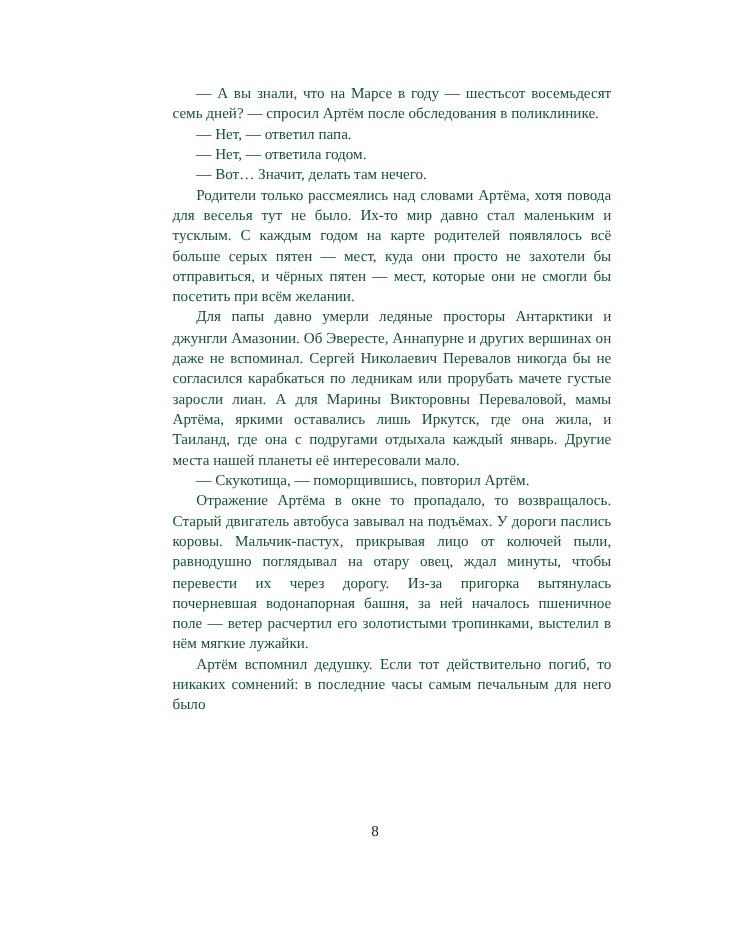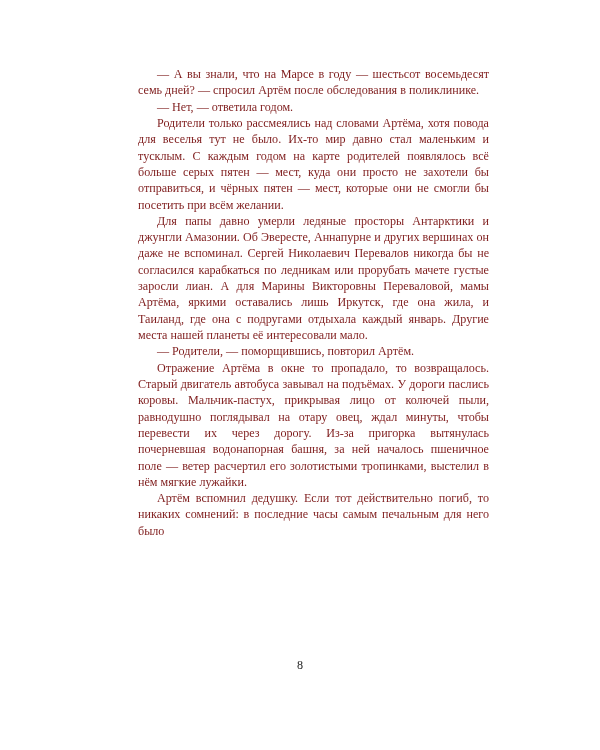--- a/index.html
+++ b/index.html
@@ -25,21 +25,21 @@
     left: 138px;
     top: 66px;
     width: 351px;
   }
   .para {
     margin: 0;
     font-size: 12.1px;
     line-height: 16.32px;
     text-align: justify;
     text-justify: inter-word;
-    color: #7f1d1d;
+    color: #14532d;
     hyphens: manual;
     -webkit-hyphens: manual;
   }
   .para.indent {
     text-indent: 19px;
   }
   
   .para.dialogue {
     text-indent: 19px;
   }
@@ -55,23 +55,25 @@
     font-family: "Liberation Serif", "DejaVu Serif", serif;
   }
 </style>
 </head>
 <body>
 
 <div class="page">
 
   <div class="text-block">
     <p class="para dialogue">— А вы знали, что на Марсе в году — шестьсот восемьдесят семь дней? — спросил Артём после обследования в поликлинике.</p>
+    <p class="para dialogue">— Нет, — ответил папа.</p>
     <p class="para dialogue">— Нет, — ответила годом.</p>
+    <p class="para dialogue">— Вот… Значит, делать там нечего.</p>
     <p class="para indent">Родители только рассмеялись над словами Артёма, хотя повода для веселья тут не было. Их-то мир давно стал маленьким и тусклым. С каждым годом на карте родителей появлялось всё больше серых пятен — мест, куда они просто не захотели бы отправиться, и чёрных пятен — мест, которые они не смогли бы посетить при всём желании.</p>
     <p class="para indent">Для папы давно умерли ледяные просторы Антарктики и джунгли Амазонии. Об Эвересте, Аннапурне и других вершинах он даже не вспоминал. Сергей Николаевич Перевалов никогда бы не согласился карабкаться по ледникам или прорубать мачете густые заросли лиан. А для Марины Викторовны Переваловой, мамы Артёма, яркими оставались лишь Иркутск, где она жила, и Таиланд, где она с подругами отдыхала каждый январь. Другие места нашей планеты её интересовали мало.</p>
-    <p class="para dialogue">— Родители, — поморщившись, повторил Артём.</p>
+    <p class="para dialogue">— Скукотища, — поморщившись, повторил Артём.</p>
     <p class="para indent">Отражение Артёма в окне то пропадало, то возвращалось. Старый двигатель автобуса завывал на подъёмах. У дороги паслись коровы. Мальчик-пастух, прикрывая лицо от колючей пыли, равнодушно поглядывал на отару овец, ждал минуты, чтобы перевести их через дорогу. Из-за пригорка вытянулась почерневшая водонапорная башня, за ней началось пшеничное поле — ветер расчертил его золотистыми тропинками, выстелил в нём мягкие лужайки.</p>
     <p class="para indent">Артём вспомнил дедушку. Если тот действительно погиб, то никаких сомнений: в последние часы самым печальным для него было</p>
   </div>
 
   <div class="page-number">8</div>
 
 </div>
 
 </body></html>

